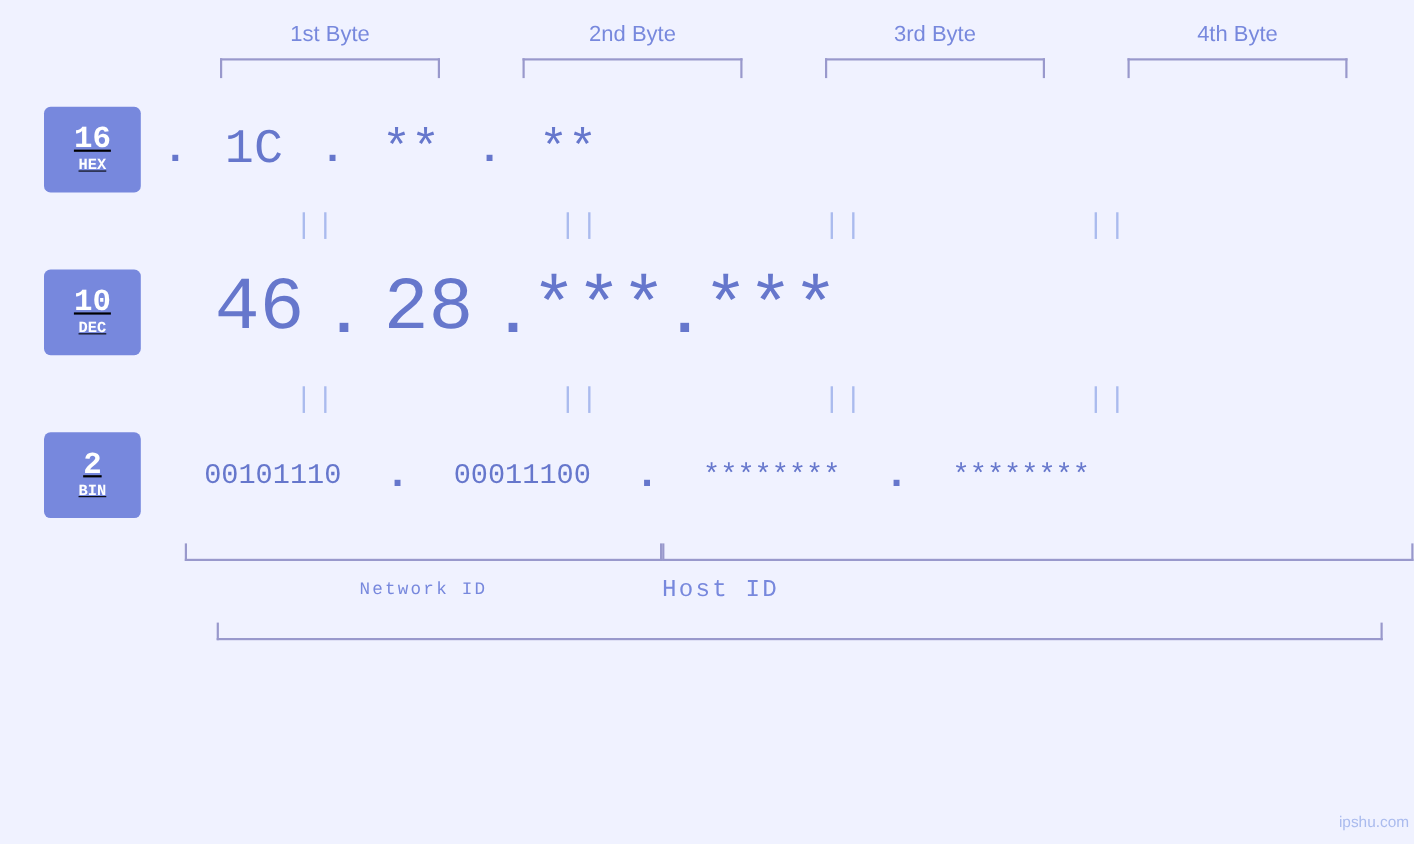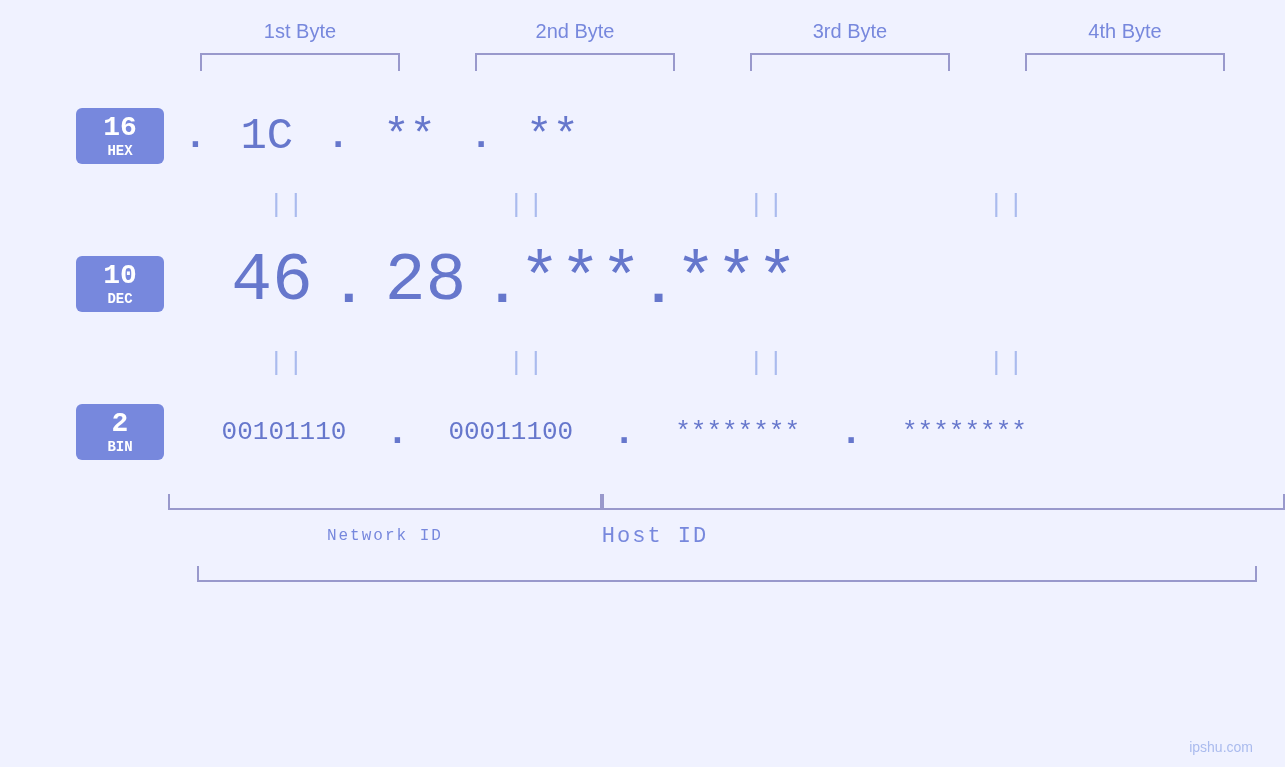--- a/index.html
+++ b/index.html
@@ -60,29 +60,30 @@
     
     .data-row {
       display: flex;
       align-items: center;
       width: 100%;
       height: 100px;
     }
 
     .base-badge {
       width: 88px;
-      height: 56px;
+      height: 78px;
       background: #7788dd;
       border-radius: 6px;
       display: flex;
       flex-direction: column;
       align-items: center;
       justify-content: center;
-      margin-left: 76px;
+      margin-left: 40px;
       flex-shrink: 0;
+      text-decoration: underline;
     }
 
     .base-num {
       color: white;
       font-size: 28px;
       font-weight: bold;
       line-height: 1.1;
     }
 
     .base-label {
@@ -198,21 +199,21 @@
       color: #6677cc;
       font-size: 36px;
       margin-top: 8px;
       letter-spacing: 4px;
     }
 
     
     .watermark {
       position: absolute;
       bottom: 12px;
-      right: 32px;
+      right: 4px;
       color: #aabbee;
       font-size: 14px;
       font-family: Arial, sans-serif;
     }
 
     
     .sep-dot {
       color: #6677cc;
       font-size: 38px;
       font-weight: bold;

